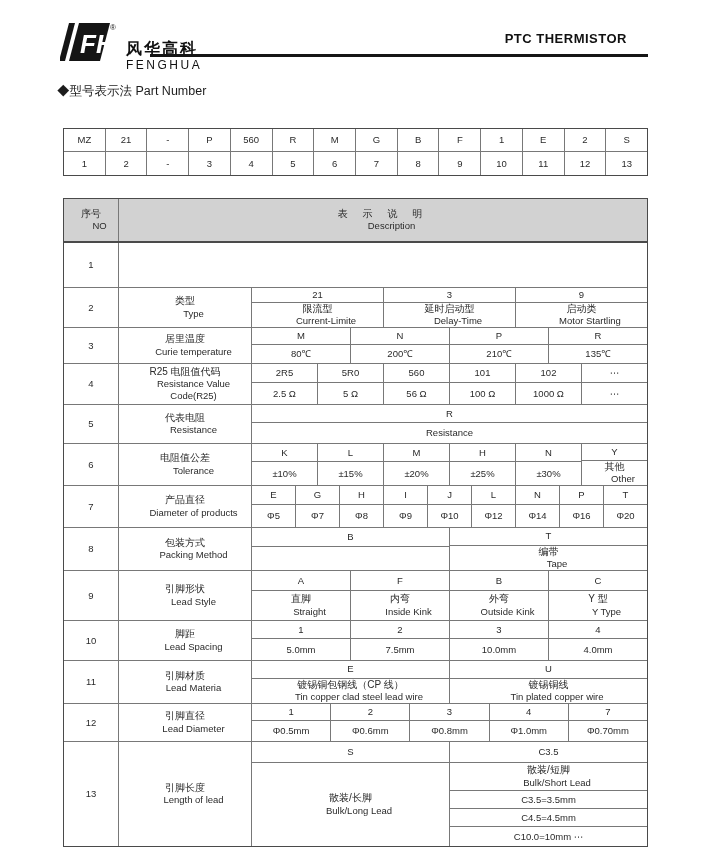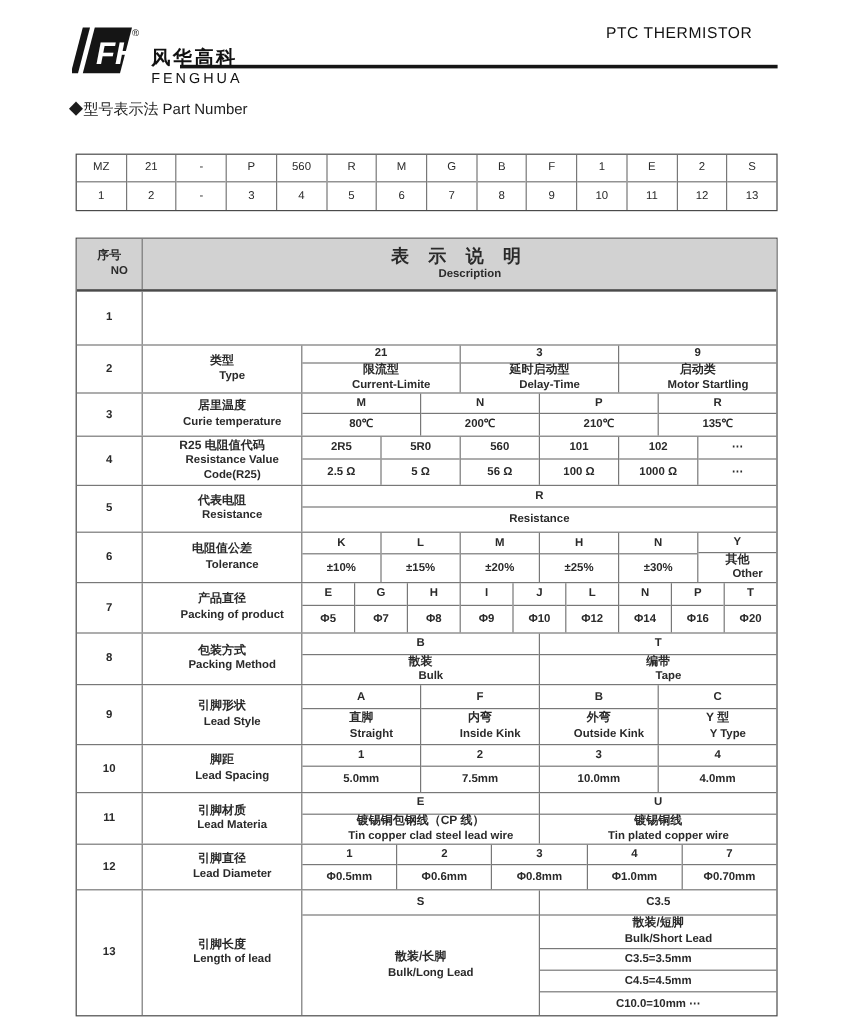--- a/index.html
+++ b/index.html
@@ -4,21 +4,21 @@
 <style>
   html,body{margin:0;padding:0;background:#ffffff;}
   .page{position:relative;width:707px;height:854px;background:#ffffff;
         font-family:"Liberation Sans",sans-serif;color:#2a2a2a;overflow:hidden;}
 
   
   .brand{position:absolute;left:60px;top:22px;display:flex;align-items:flex-start;}
   .brand-text{margin-left:8px;margin-top:18px;}
   .brand-cn{font-size:16px;font-weight:bold;letter-spacing:2px;color:#111;line-height:1.1;}
   .brand-en{font-size:12px;letter-spacing:2.5px;color:#111;line-height:1.3;}
-  .product-title{position:absolute;right:80px;top:20px;font-size:13px;font-weight:normal;
+  .product-title{position:absolute;right:80px;top:31px;font-size:13px;font-weight:bold;
                  letter-spacing:0.5px;color:#111;margin-left:34px;}
   .header-rule{position:absolute;left:150px;top:54px;width:498px;height:3px;background:#151515;}
 
   
   .section-title{position:absolute;left:57px;top:83px;font-size:12.5px;color:#1c1c1c;}
   .sub-title{position:absolute;left:57px;top:103px;font-size:10.5px;color:#222;}
 
   
   .cell{display:flex;flex-direction:column;align-items:center;justify-content:center;
         text-align:center;box-sizing:border-box;line-height:1.25;}
@@ -28,33 +28,33 @@
   
   .t1{position:absolute;left:63px;top:128px;width:585px;display:flex;
       border:1.5px solid #4a4a4a;box-sizing:border-box;background:#fff;}
   .t1col{flex:1;display:flex;flex-direction:column;border-right:1px solid #787878;}
   .t1col:last-child{border-right:none;}
   .t1a,.t1b{height:23px;font-size:9.5px;}
   .t1a{border-bottom:1px solid #787878;text-align:right;}
 
   
   .t2{position:absolute;left:63px;top:198px;width:585px;border:1.5px solid #4a4a4a;
-      box-sizing:border-box;background:#fff;font-weight:bold;}
+      box-sizing:border-box;background:#fff;}
   .t2row{display:flex;border-bottom:1px solid #787878;box-sizing:border-box;}
   .t2row:last-child{border-bottom:none;}
   .hdr-row{border-bottom:2px solid #4a4a4a;background:#d2d2d2;}
   .no-cell{width:55px;min-width:55px;border-right:1px solid #787878;font-size:9.5px;}
   .label-cell{width:133px;min-width:133px;border-right:1px solid #787878;}
   .vals{flex:1;display:flex;}
   .vcol{flex:1;display:flex;flex-direction:column;border-right:1px solid #787878;}
   .vcol:last-child{border-right:none;}
   .vcode{border-bottom:1px solid #787878;font-size:9.5px;}
   .vdesc{flex:1;font-size:9.5px;}
   .desc-hdr{flex:1;}
-  .spaced{letter-spacing:6px;font-size:15px;}
+  .spaced{letter-spacing:6px;font-size:10px;}
   .r13sub{border-bottom:1px solid #787878;font-size:9.5px;}
   .r13sub:last-child{border-bottom:none;}
 </style>
 </head>
 <body>
 
 <div class="page">
 
   <div class="brand">
     <svg width="58" height="40" viewBox="0 0 58 40">
@@ -291,21 +291,21 @@
               <div class="en">Other</div>
             </div>
           </div>
       </div>
     </div>
 
     <div class="t2row" style="height:42px">
       <div class="no-cell cell">7</div>
       <div class="label-cell cell">
         <div class="cn">产品直径</div>
-        <div class="en">Packing of product</div>
+        <div class="en">Diameter of products</div>
       </div>
       <div class="vals">
         <div class="vcol">
             <div class="vcode cell" style="height:19px">E</div>
             <div class="vdesc cell">Φ5</div>
           </div>
         <div class="vcol">
             <div class="vcode cell" style="height:19px">G</div>
             <div class="vdesc cell">Φ7</div>
           </div>
@@ -342,24 +342,20 @@
 
     <div class="t2row" style="height:43px">
       <div class="no-cell cell">8</div>
       <div class="label-cell cell">
         <div class="cn">包装方式</div>
         <div class="en">Packing Method</div>
       </div>
       <div class="vals">
         <div class="vcol">
             <div class="vcode cell" style="height:19px">B</div>
-            <div class="vdesc cell">
-              <div class="cn">散装</div>
-              <div class="en">Bulk</div>
-            </div>
           </div>
         <div class="vcol">
             <div class="vcode cell" style="height:19px">T</div>
             <div class="vdesc cell">
               <div class="cn">编带</div>
               <div class="en">Tape</div>
             </div>
           </div>
       </div>
     </div>

